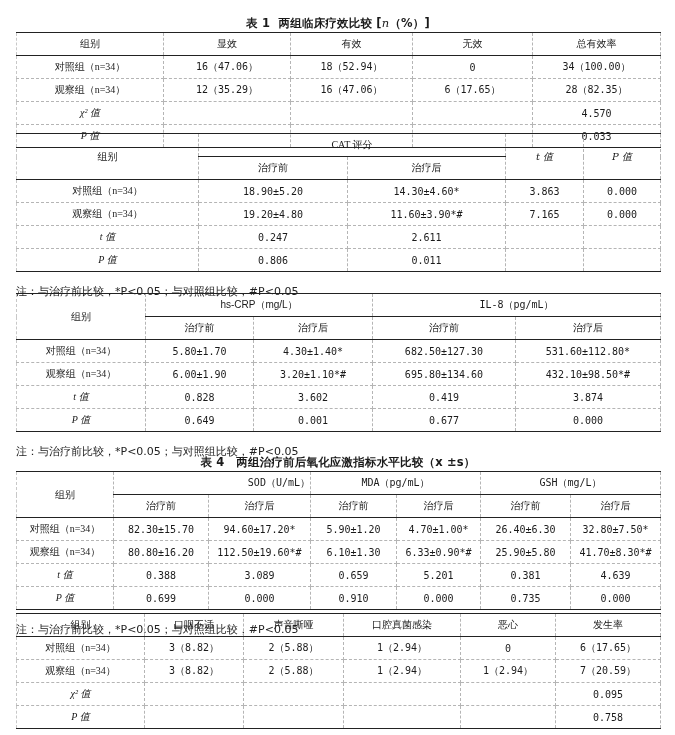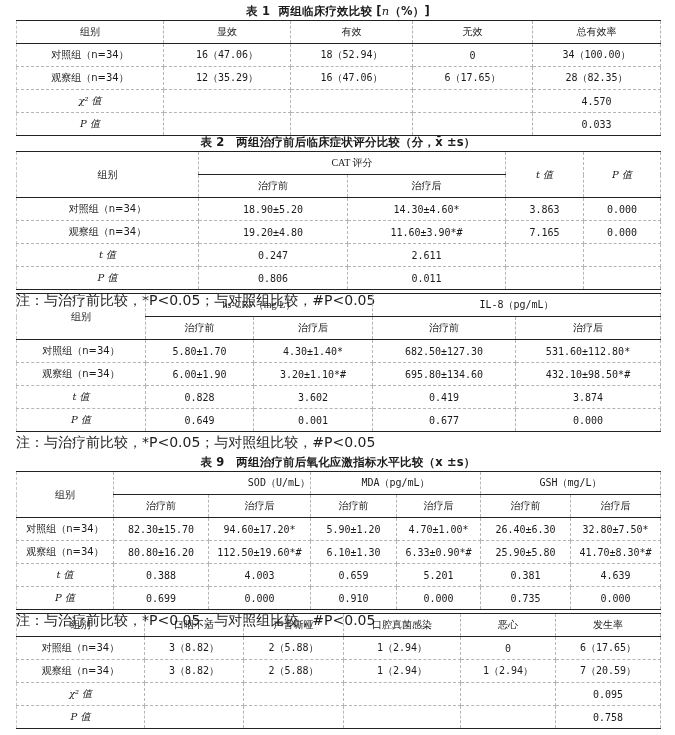--- a/index.html
+++ b/index.html
@@ -15,36 +15,36 @@
   }
   .caption .it { font-style: italic; font-weight: normal; font-family: "DejaVu Serif", serif; }
   table { border-collapse: collapse; width: 644px; table-layout: fixed; }
   table { border-top: 1.5px solid #222; border-bottom: 1.5px solid #222; }
   td, th {
     font-weight: normal; text-align: center; height: 22px; padding: 0;
     border-left: 1px dashed #b5b5b5; border-right: 1px dashed #b5b5b5;
     border-bottom: 1px dashed #b5b5b5; font-size: 10px; white-space: nowrap;
     font-family: "DejaVu Sans Mono", "Liberation Mono", monospace;
   }
-  td:first-child, th:first-child { border-left: 1px dashed #c8c8c8; }
+  td:first-child, th:first-child { border-left: 1px dashed #c8c8c8; font-family: Liberation Serif, serif; }
   th { font-family: "DejaVu Sans", sans-serif; }
   tr.head-last th, tr.head-last td { border-bottom: 1.5px solid #222; }
   tr:last-child td { border-bottom: none; }
   th.sub-top { border-bottom: 1.5px solid #222; font-family: Liberation Serif, serif; }
   .lbl { font-family: "DejaVu Sans", sans-serif; }
   .it { font-style: italic; font-family: "DejaVu Serif", serif; }
   .note {
-    font-size: 14px; height: 16px; line-height: 16px; margin-top: 2px;
+    font-size: 11px; height: 16px; line-height: 16px; margin-top: 12px;
     font-family: "DejaVu Sans", sans-serif; color: #222;
   }
 </style>
 </head>
 <body>
 
-<div class="tbl-block" style="top:2px;">
+<div class="tbl-block" style="top:14px;">
   <div class="caption">
     <span>表 1</span>&nbsp;&nbsp;<span>两组临床疗效比较 [</span><span class="it">n</span><span>（%）]</span>
   </div>
   <table>
     <colgroup>
         <col style="width:147px">
         <col style="width:127px">
         <col style="width:122px">
         <col style="width:120px">
         <col style="width:128px">
@@ -83,21 +83,20 @@
       <td></td>
       <td></td>
       <td></td>
       <td>0.033</td>
     </tr>
   </tbody>
     </table>
 </div>
 
 <div class="tbl-block" style="top:133px;">
-  <div class="caption">表 2　两组治疗前后临床症状评分比较（分，x̄ ±s）</div>
   <table>
     <colgroup>
         <col style="width:182px">
         <col style="width:149px">
         <col style="width:158px">
         <col style="width:78px">
         <col style="width:77px">
       </colgroup>
     <tbody>
         <tr>
@@ -148,21 +147,21 @@
     <colgroup>
         <col style="width:129px">
         <col style="width:108px">
         <col style="width:119px">
         <col style="width:143px">
         <col style="width:145px">
       </colgroup>
     <tbody>
         <tr>
       <th rowspan="2" style="border-bottom:1.5px solid #222;">组别</th>
-      <th colspan="2" class="sub-top" style="font-family:Liberation Serif, serif;">hs-CRP（mg/L）</th>
+      <th colspan="2" class="sub-top" style="font-family:Liberation Sans, sans-serif;">hs-CRP（mg/L）</th>
       <th colspan="2" class="sub-top" style="font-family:'DejaVu Sans Mono',monospace;">IL-8（pg/mL）</th>
     </tr>
     <tr class="head-last">
       <th>治疗前</th>
       <th>治疗后</th>
       <th>治疗前</th>
       <th>治疗后</th>
     </tr>
     <tr>
       <td class="lbl">对照组（n=34）</td>
@@ -191,21 +190,21 @@
       <td>0.001</td>
       <td>0.677</td>
       <td>0.000</td>
     </tr>
   </tbody>
     </table>
   <div class="note">注：与治疗前比较，*P&lt;0.05；与对照组比较，#P&lt;0.05</div>
 </div>
 
 <div class="tbl-block" style="top:453px;">
-  <div class="caption">表 9　两组治疗前后氧化应激指标水平比较（x ±s）</div>
+  <div class="caption">表 4　两组治疗前后氧化应激指标水平比较（x ±s）</div>
   <table>
     <colgroup>
         <col style="width:97px">
         <col style="width:95px">
         <col style="width:102px">
         <col style="width:86px">
         <col style="width:84px">
         <col style="width:90px">
         <col style="width:90px">
       </colgroup>
@@ -238,21 +237,21 @@
       <td>80.80±16.20</td>
       <td>112.50±19.60*#</td>
       <td>6.10±1.30</td>
       <td>6.33±0.90*#</td>
       <td>25.90±5.80</td>
       <td>41.70±8.30*#</td>
     </tr>
     <tr>
       <td class="lbl it">t 值</td>
       <td>0.388</td>
-      <td>4.003</td>
+      <td>3.089</td>
       <td>0.659</td>
       <td>5.201</td>
       <td>0.381</td>
       <td>4.639</td>
     </tr>
     <tr>
       <td class="lbl it">P 值</td>
       <td>0.699</td>
       <td>0.000</td>
       <td>0.910</td>

